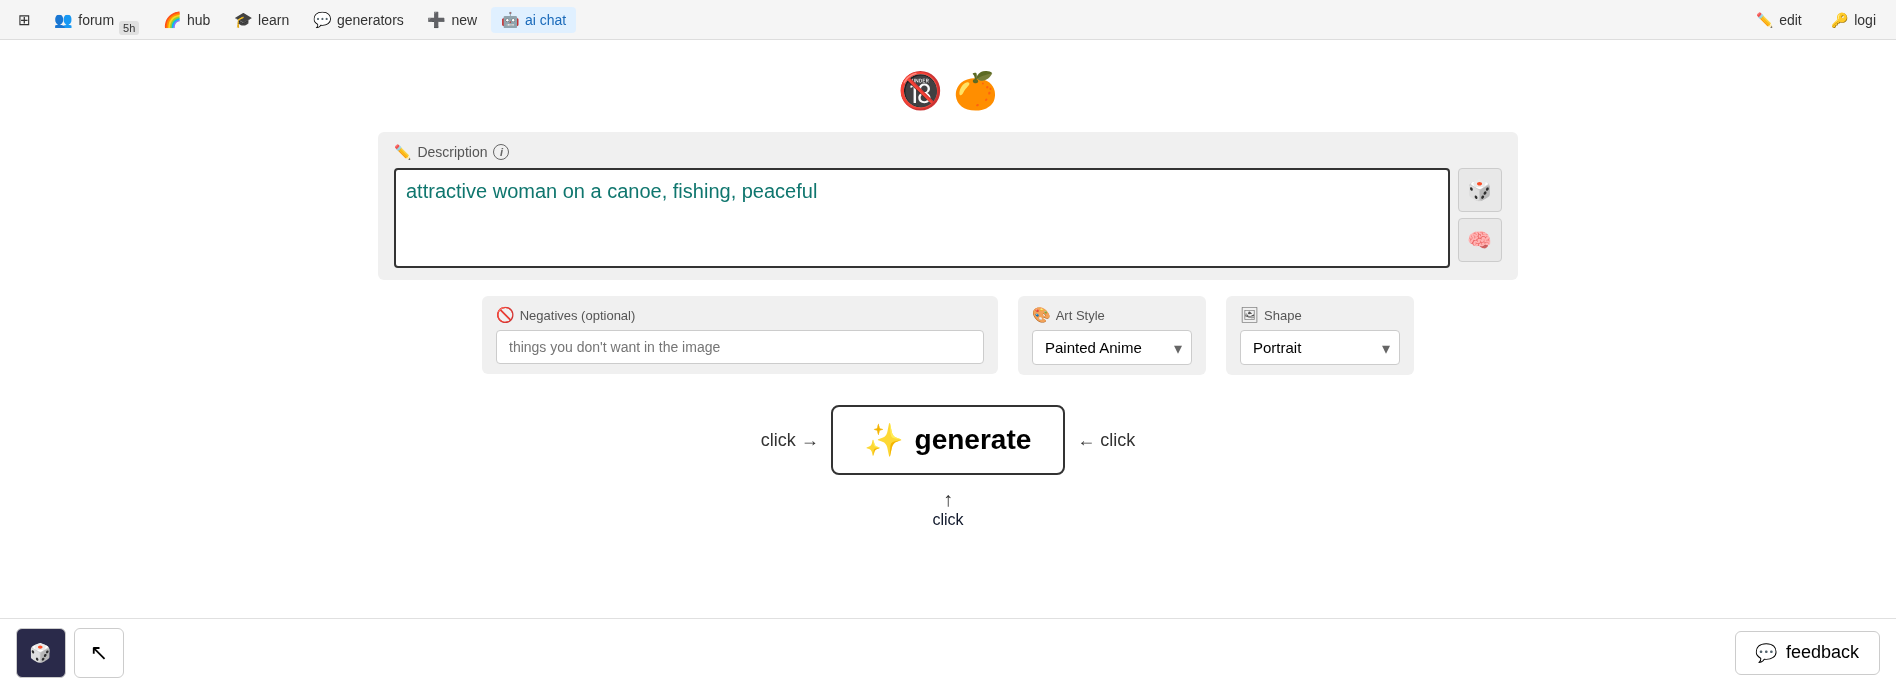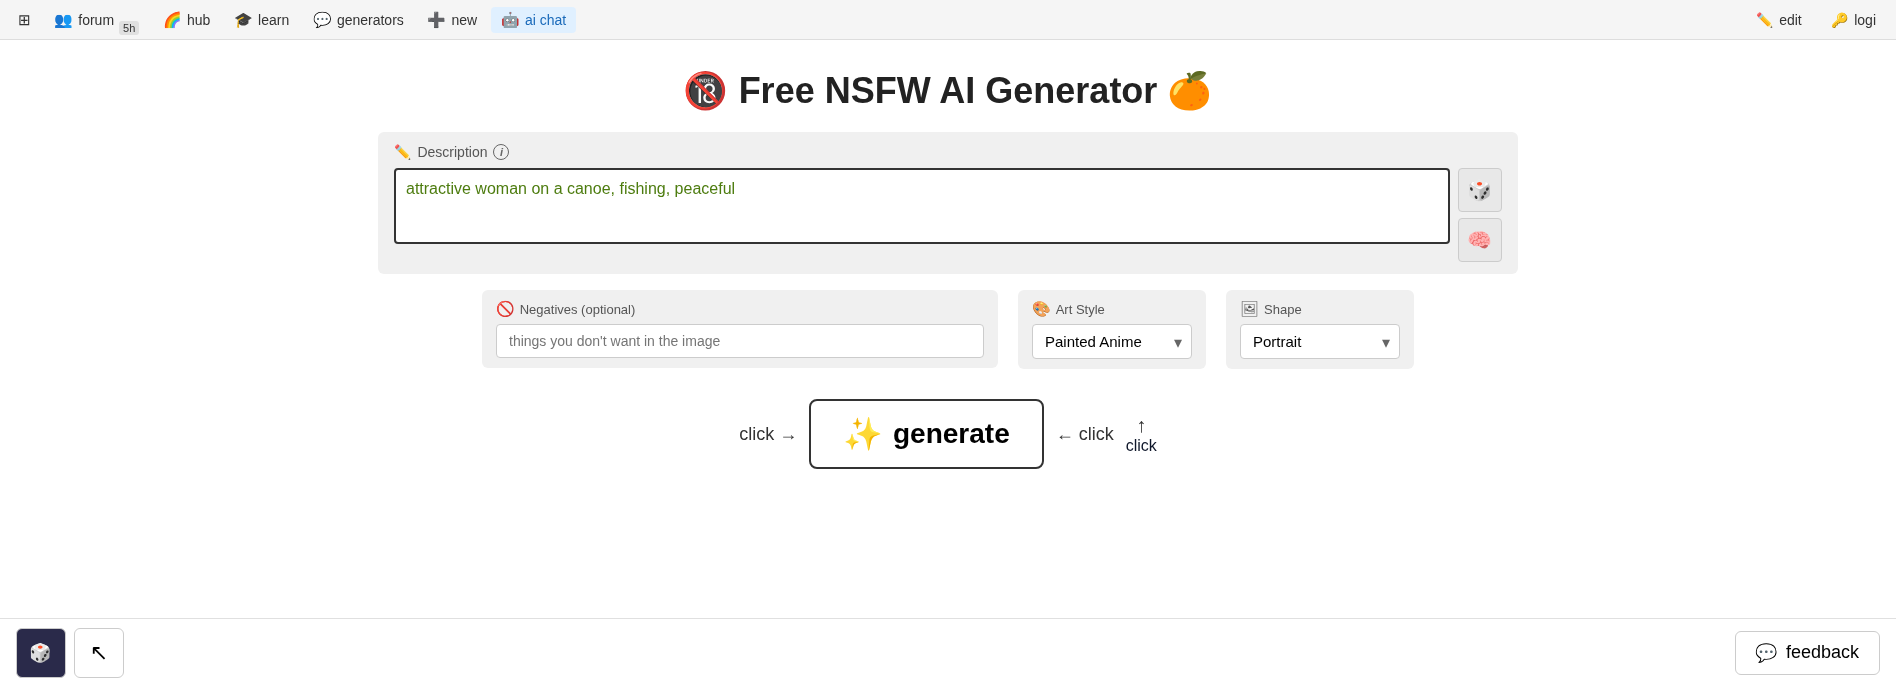--- a/index.html
+++ b/index.html
@@ -91,26 +91,26 @@
       display: flex;
       align-items: center;
       gap: 6px;
     }
     .description-row {
       display: flex;
       gap: 8px;
     }
     .description-textarea {
       flex: 1;
-      height: 76px;
+      height: 100px;
       border: 2px solid #333;
       border-radius: 4px;
       padding: 10px;
-      font-size: 16px;
-      color: #4d7c0f;
+      font-size: 20px;
+      color: #0f766e;
       background: #fff;
       resize: none;
       font-family: inherit;
     }
     .description-buttons {
       display: flex;
       flex-direction: column;
       gap: 6px;
     }
     .desc-side-btn {
@@ -178,21 +178,21 @@
       right: 10px;
       top: 50%;
       transform: translateY(-50%);
       pointer-events: none;
       color: #666;
     }
 
     
     .generate-area {
       display: flex;
-      flex-direction: row;
+      flex-direction: column;
       align-items: center;
       gap: 12px;
     }
     .generate-row {
       display: flex;
       align-items: center;
       gap: 12px;
       font-size: 18px;
       color: #333;
     }
@@ -336,21 +336,20 @@
       <span>🔑</span>
       <span>logi</span>
     </button>
   </div>
 </nav>
 
 <div class="main">
 
   <h1 class="page-title">
     <span>🔞</span>
-    <span>Free NSFW AI Generator</span>
     <span>🍊</span>
   </h1>
 
   <div class="description-container">
     <div class="description-label">
       <span>✏️</span>
       <span>Description</span>
       <span class="info-icon">i</span>
     </div>
     <div class="description-row">

